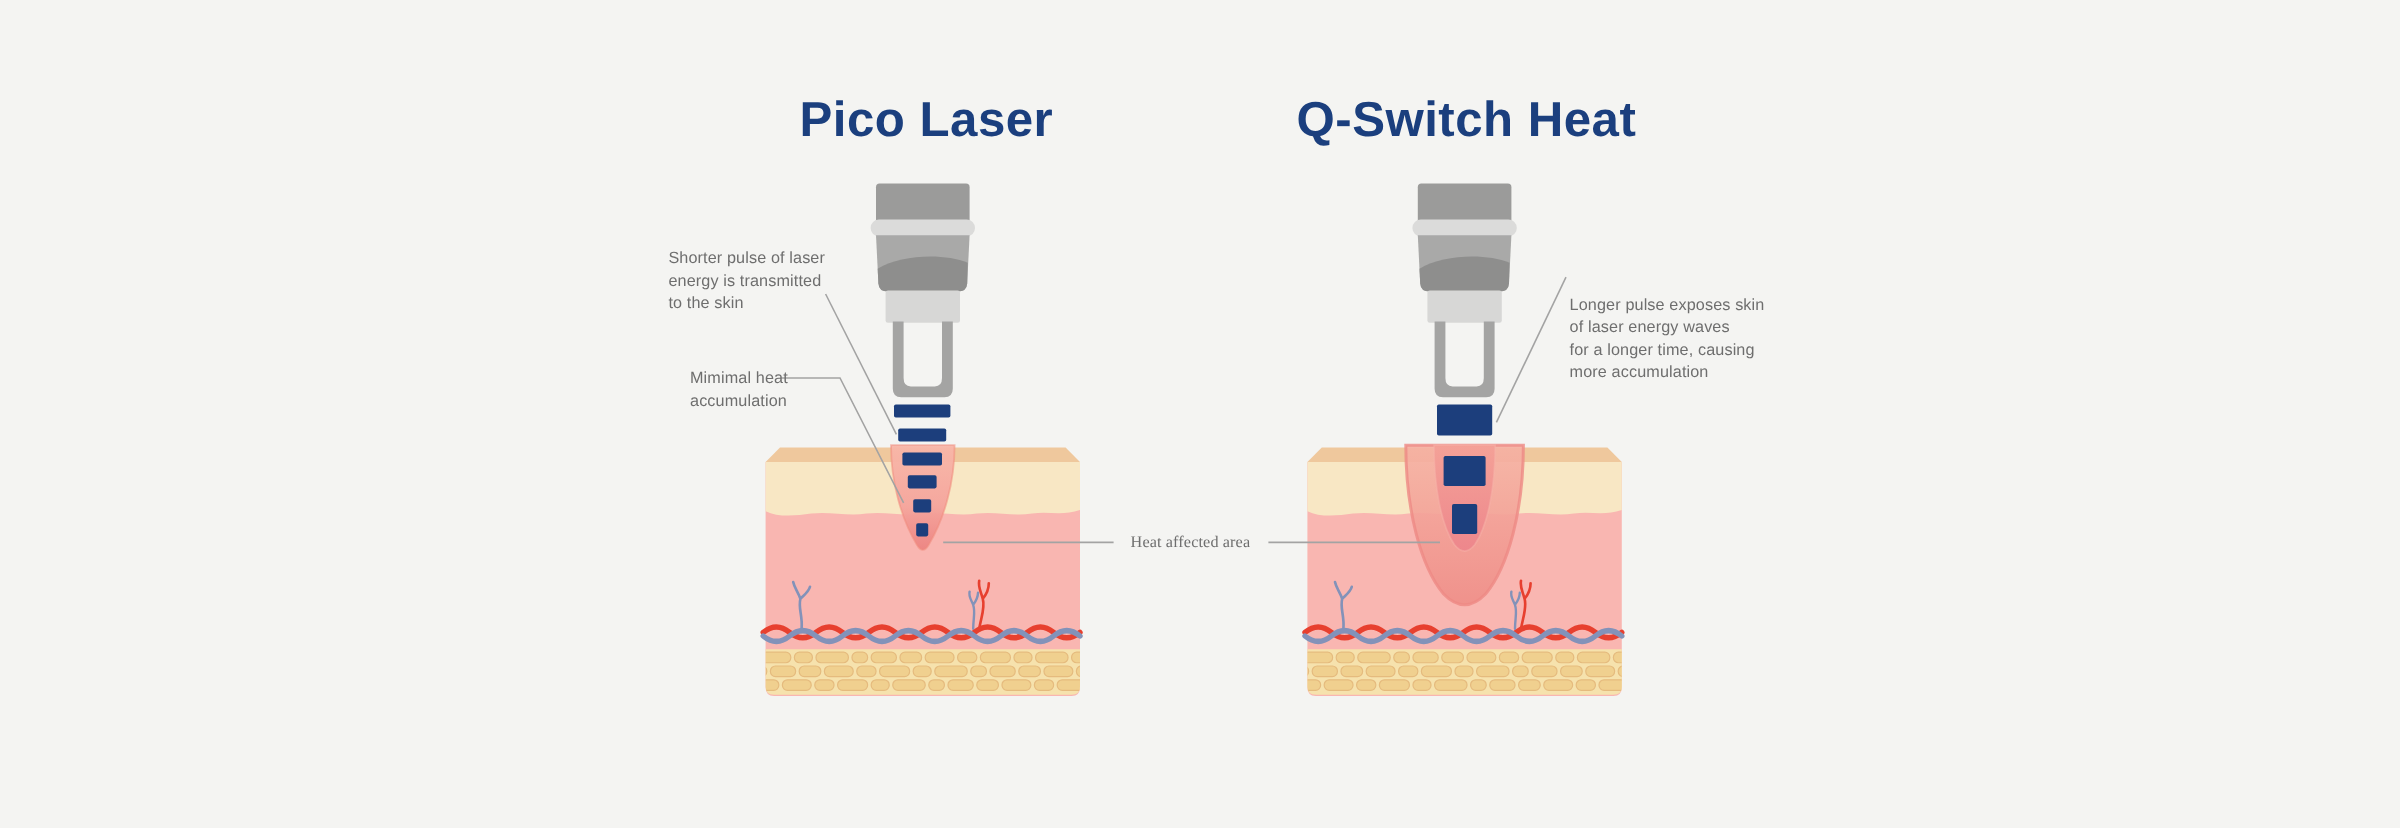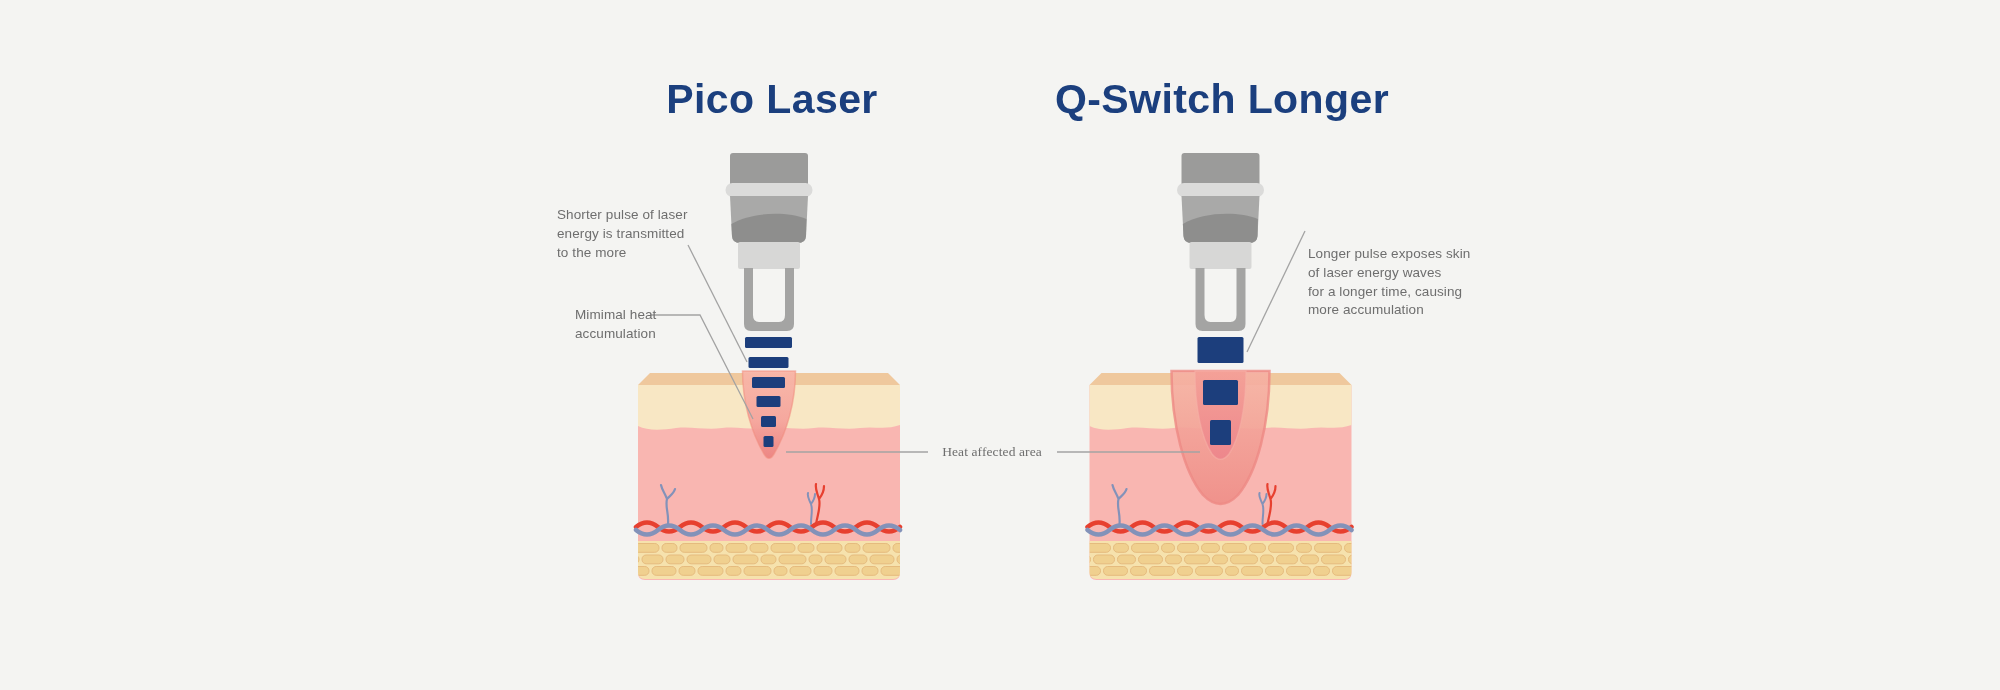--- a/index.html
+++ b/index.html
@@ -194,25 +194,25 @@
     <g stroke="#a3a3a3" stroke-width="1.3" fill="none">
       <path d="M688 245 L747 362"></path>
       <path d="M651 315 L700 315 L753 419"></path>
       <path d="M786 452 L928 452"></path>
       <path d="M1057 452 L1200 452"></path>
       <path d="M1247 352 L1305 231"></path>
     </g>
   </svg>
 
   <div class="title" id="pico-title">Pico Laser</div>
-  <div class="title" id="qswitch-title">Q-Switch Longer</div>
+  <div class="title" id="qswitch-title">Q-Switch Heat</div>
 
   <div class="note" id="note-shorter">Shorter pulse of laser
 energy is transmitted
-to the more</div>
+to the skin</div>
   <div class="note" id="note-minimal">Mimimal heat
 accumulation</div>
   <div id="label-heat">Heat affected area</div>
   <div class="note" id="note-longer">Longer pulse exposes skin
 of laser energy waves
 for a longer time, causing
 more accumulation</div>
 
 </div>
 

